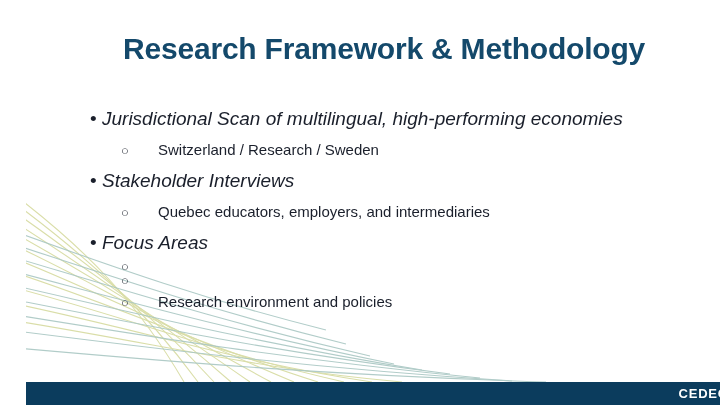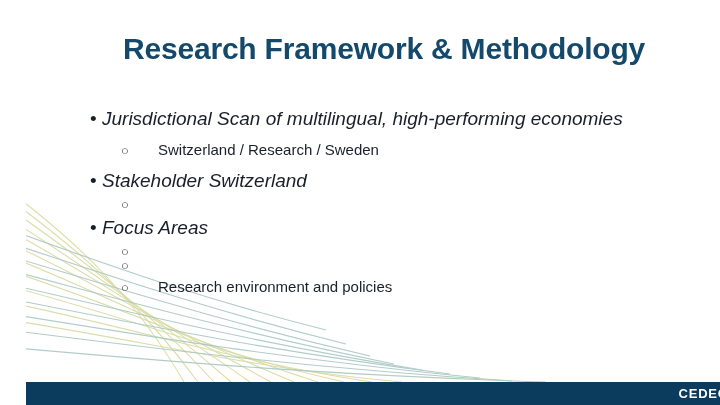--- a/index.html
+++ b/index.html
@@ -162,24 +162,25 @@
       </div>
       <div class="row lvl2">
         <span class="marker-l2">○</span>
         <span class="text-l2">Switzerland / Research / Sweden</span>
       </div>
     </div>
 
     <div class="group">
       <div class="row lvl1">
         <span class="marker-l1">•</span>
-        <span class="text-l1">Stakeholder Switzerland</span>
-      </div>
-      <div class="row lvl2">
-        <span class="marker-l2">○</span>
+        <span class="text-l1">Stakeholder Interviews</span>
+      </div>
+      <div class="row lvl2">
+        <span class="marker-l2">○</span>
+        <span class="text-l2">Quebec educators, employers, and intermediaries</span>
       </div>
     </div>
 
     <div class="group">
       <div class="row lvl1">
         <span class="marker-l1">•</span>
         <span class="text-l1">Focus Areas</span>
       </div>
       <div class="row lvl2">
         <span class="marker-l2">○</span>

